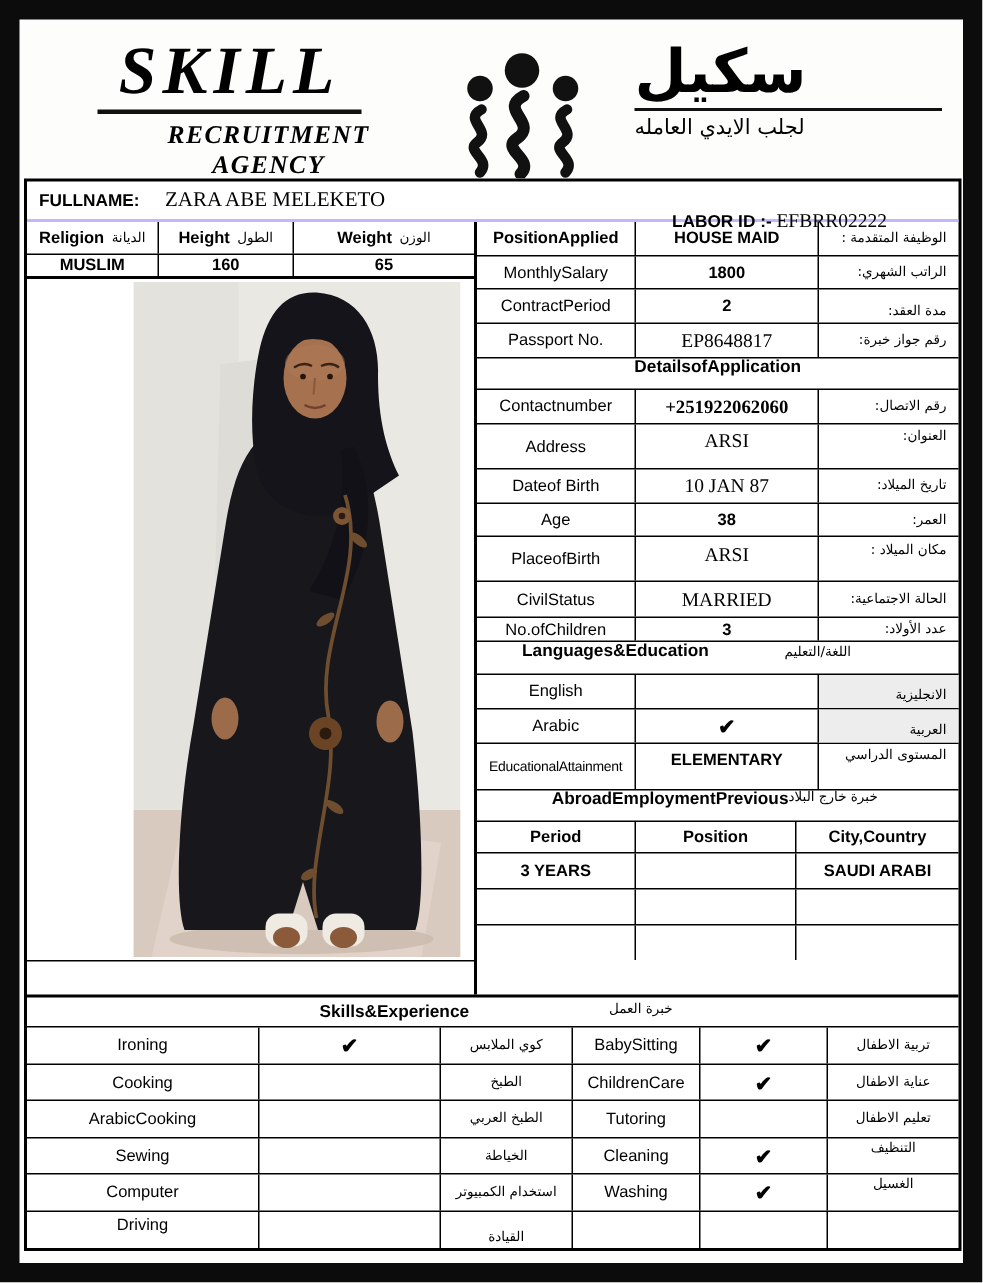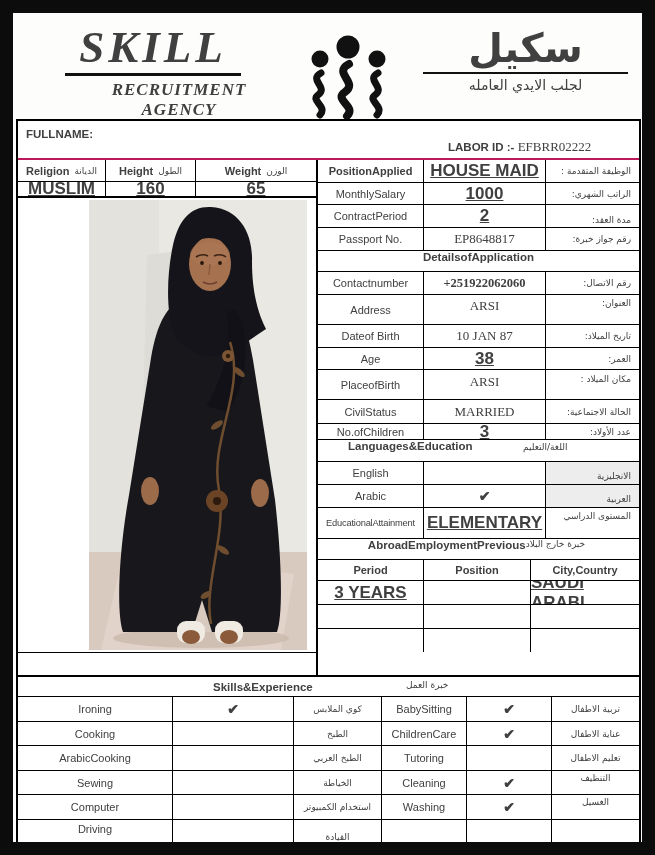--- a/index.html
+++ b/index.html
@@ -3,60 +3,60 @@
 <meta charset="utf-8">
 <style>
   * { box-sizing: border-box; margin: 0; padding: 0; }
   html,body { background:#fff; }
   .page {
     width: 655px; height: 855px;
     border: 13px solid #0c0c0c;
     background: #fdfdfc;
     position: relative;
     font-family: "Liberation Sans", sans-serif;
-    color: #404040;
+    color: #000000;
     overflow: hidden;
   }
   
   .header { height: 106px; display: flex; justify-content: space-between; padding: 12px 14px 0 20px; }
   .brand { width: 240px; text-align: center; }
   .brand-name {
     font-family: "Liberation Serif", serif;
     font-style: italic; font-weight: bold;
     font-size: 45px; letter-spacing: 4px; line-height: 1.0;
     display: inline-block; border-bottom: 3px solid #111; padding: 0 14px 3px 14px;
   }
   .brand-sub {
     font-family: "Liberation Serif", serif;
     font-style: italic; font-weight: bold;
     font-size: 17px; letter-spacing: 1px; margin: 4px 0 0 52px;
   }
   .logo { margin-top: 10px; }
-  .brand-ar { width: 205px; text-align: center; margin-top: 0; }
+  .brand-ar { width: 205px; margin-top: 0; }
   .brand-ar-name {
     font-family: "DejaVu Sans", sans-serif;
     font-size: 40px; font-weight: bold; line-height: 1.15;
     border-bottom: 2px solid #111; display: block; padding-bottom: 1px;
   }
   .brand-ar-sub { font-family: "DejaVu Sans", sans-serif; font-size: 14px; margin-top: 3px; }
   
   .form { position: absolute; top: 106px; left: 3px; width: 625px; border: 2px solid #000; background: #fff; }
   .frow { display: flex; border-bottom: 1px solid #000; align-items: stretch; }
   .cell { border-right: 1px solid #000; display: flex; align-items: center; justify-content: center; overflow: hidden; }
   .cell:last-child { border-right: none; }
   .lbl { font-size: 11px; }
   .lbl-b { font-size: 11px; font-weight: bold; }
-  .val { font-size: 17px; font-weight: bold; text-decoration: underline; }
+  .val { font-size: 11px; font-weight: bold; }
   .serif { font-family: "Liberation Serif", serif; font-weight: normal; font-size: 13px; }
   .serif-b { font-family: "Liberation Serif", serif; font-weight: bold; font-size: 12.5px; }
   .ar { font-family: "DejaVu Sans", sans-serif; font-size: 9px; direction: rtl; }
   .ar-cell { justify-content: flex-start; padding: 0 8px 0 2px; direction: rtl; text-align: right; }
   .check { font-size: 14px; font-weight: bold; }
   
-  .row-fullname { height: 39px; border-bottom: 2px solid #be185d; position: relative; }
+  .row-fullname { height: 27px; border-bottom: 2px solid #c4b5fd; position: relative; }
   .fn-label { position: absolute; left: 8px; top: 7px; font-weight: bold; font-size: 11.5px; }
   .fn-value { position: absolute; left: 92px; top: 5px; font-family: "Liberation Serif", serif; font-size: 14px; }
   .labor { position: absolute; left: 398px; top: 18px; font-size: 11.5px; padding-left: 32px; }
   .labor b { font-weight: bold; }
   .labor .serif { font-size: 13px; }
   
   .main { display: flex; height: 515px; }
   .left-col { width: 300px; border-right: 2px solid #000; display: flex; flex-direction: column; }
   .right-col { flex: 1; display: flex; flex-direction: column; }
   .vrow { display: flex; border-bottom: 1px solid #000; }
@@ -106,20 +106,21 @@
     <div class="brand-ar">
       <span class="brand-ar-name">سكيل</span>
       <div class="brand-ar-sub">لجلب الايدي العامله</div>
     </div>
   </div>
 
   <div class="form">
 
     <div class="row-fullname">
       <span class="fn-label">FULLNAME:</span>
+      <span class="fn-value">ZARA ABE MELEKETO</span>
       <span class="labor">
         <b>LABOR ID :-</b>
         <span class="serif">EFBRR02222</span>
       </span>
     </div>
 
     <div class="main">
 
       <div class="left-col">
         <div class="vrow vitals-head">
@@ -193,21 +194,21 @@
 
       <div class="right-col">
 
         <div class="frow" style="height:23px">
           <div class="cell c1 lbl-b">PositionApplied</div>
           <div class="cell c2 val">HOUSE MAID</div>
           <div class="cell c3 ar ar-cell">الوظيفة المتقدمة :</div>
         </div>
         <div class="frow" style="height:22px">
           <div class="cell c1 lbl">MonthlySalary</div>
-          <div class="cell c2 val">1000</div>
+          <div class="cell c2 val">1800</div>
           <div class="cell c3 ar ar-cell">الراتب الشهري:</div>
         </div>
         <div class="frow" style="height:23px">
           <div class="cell c1 lbl">ContractPeriod</div>
           <div class="cell c2 val">2</div>
           <div class="cell c3 ar ar-cell" style="align-items:flex-end;padding-bottom:2px">مدة العقد:</div>
         </div>
         <div class="frow" style="height:23px">
           <div class="cell c1 lbl">Passport No.</div>
           <div class="cell c2 serif">EP8648817</div>

